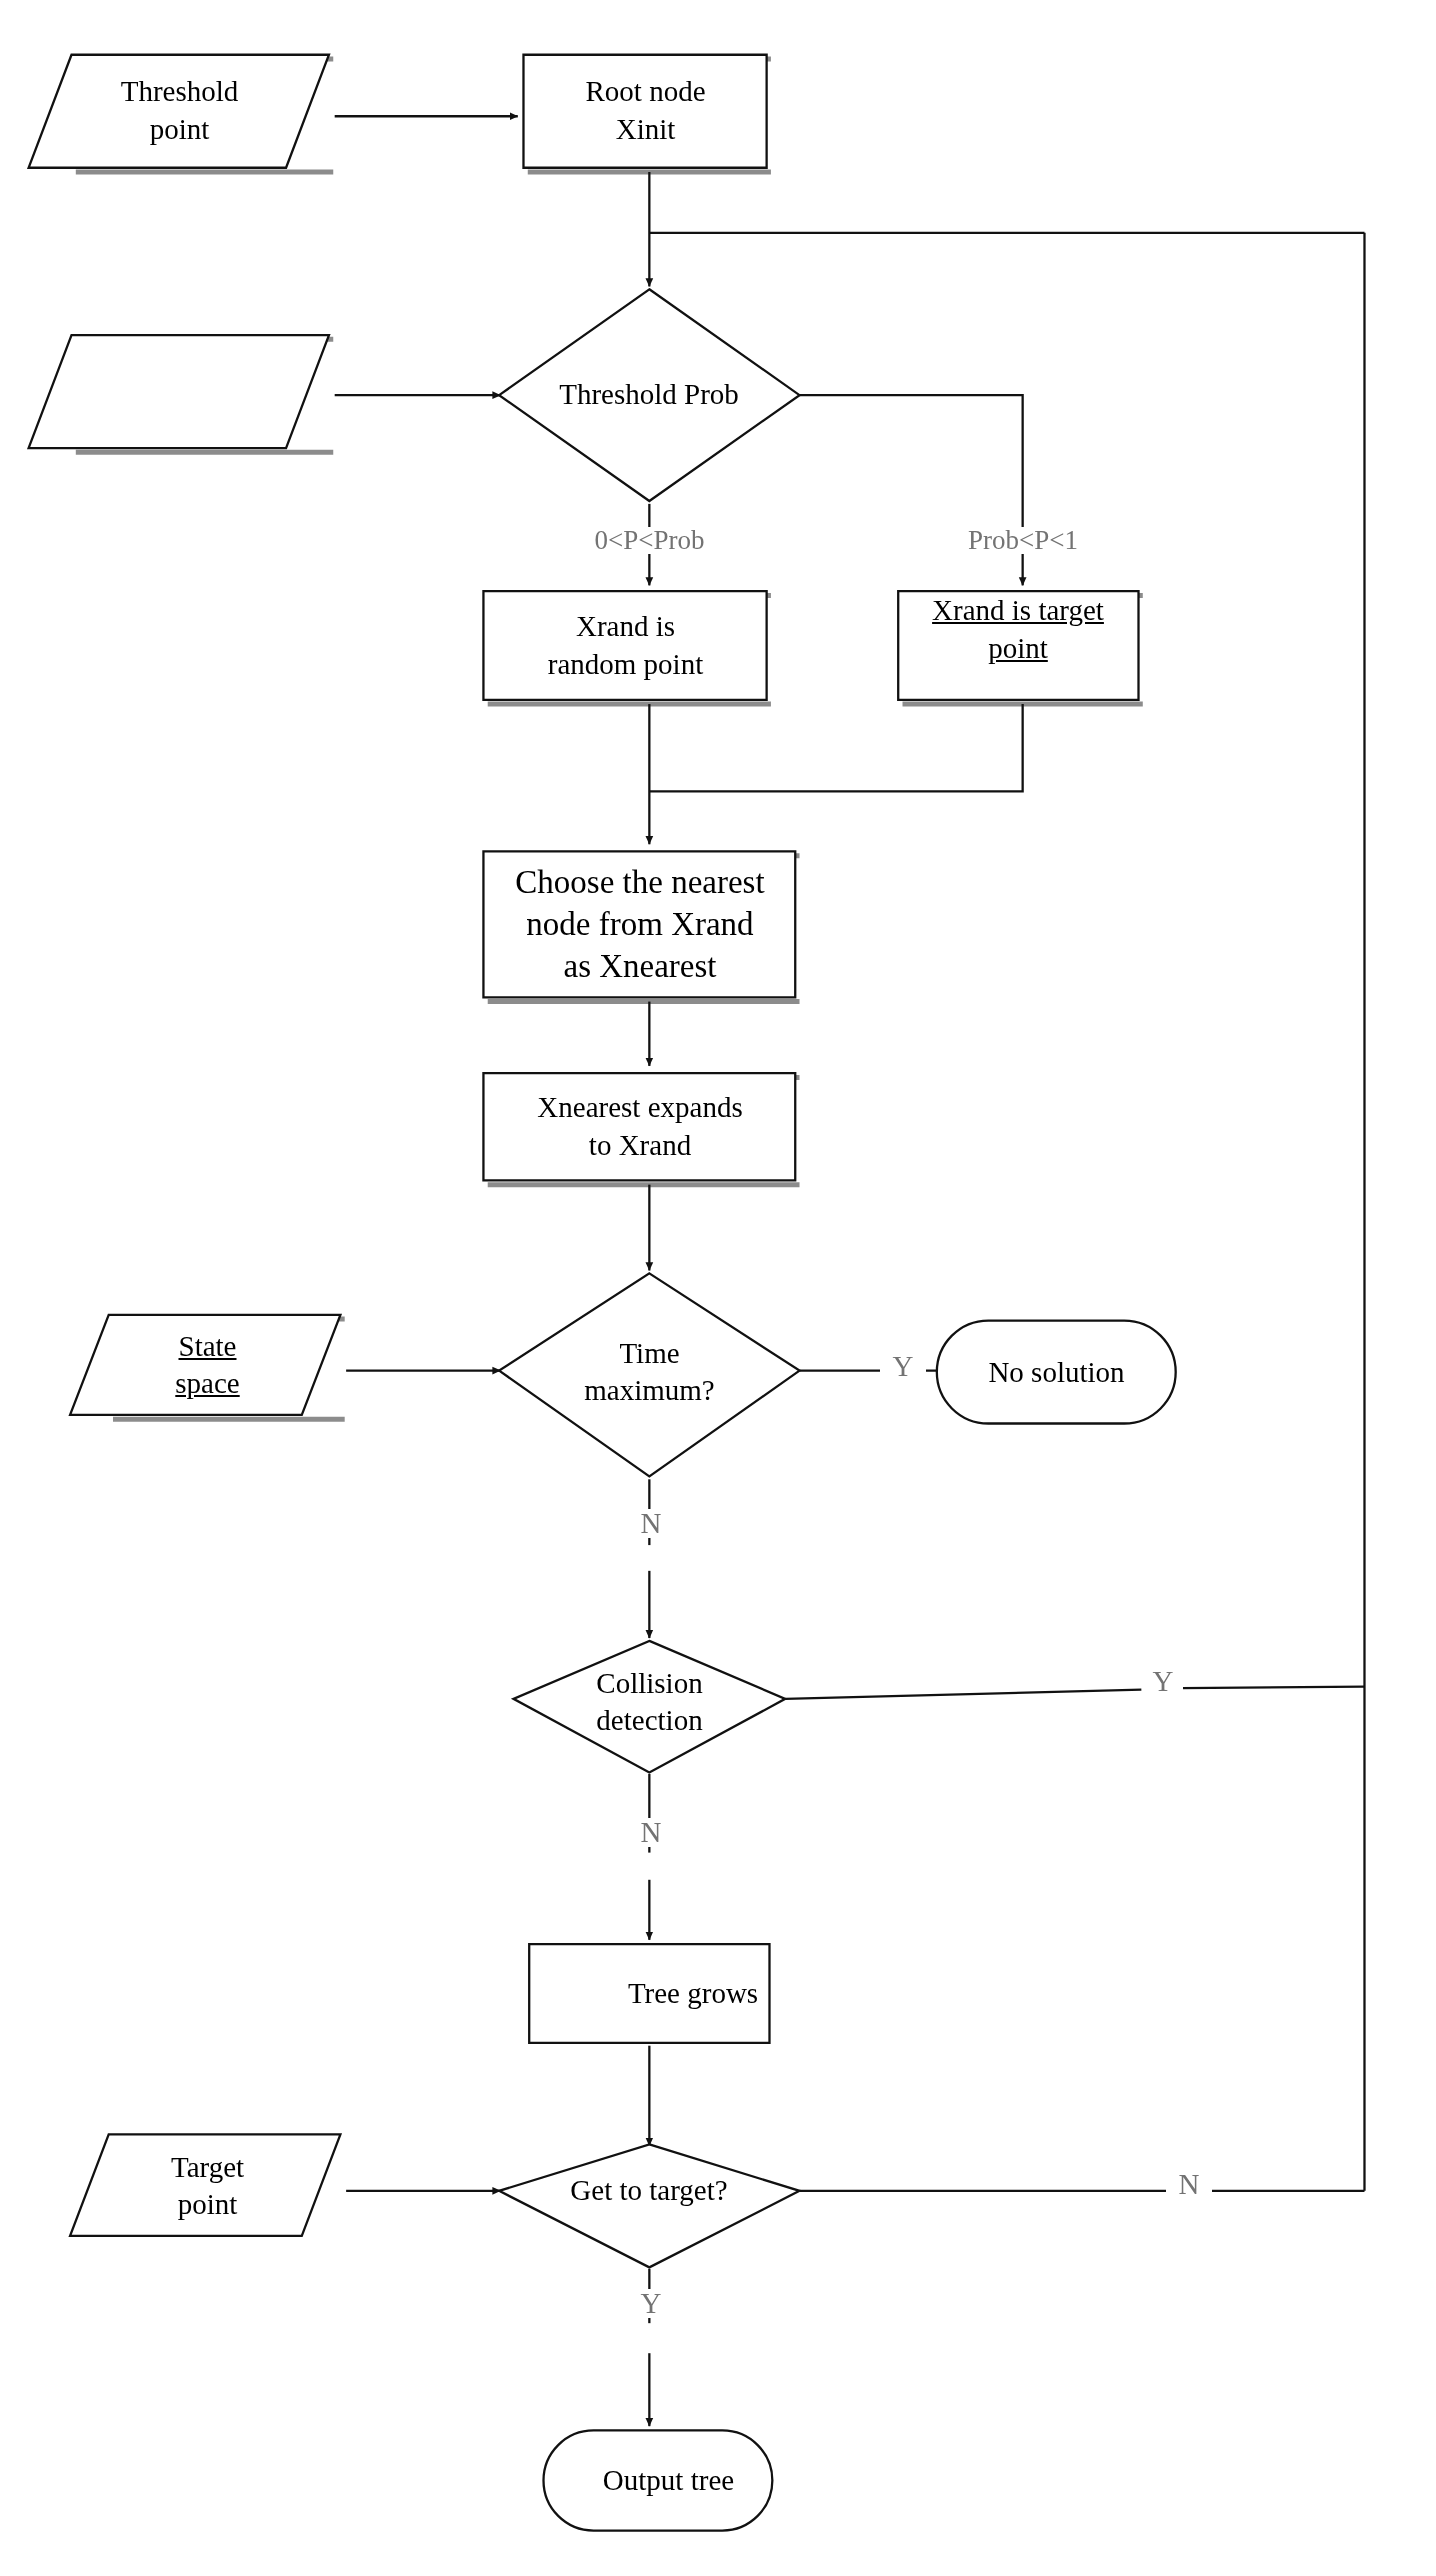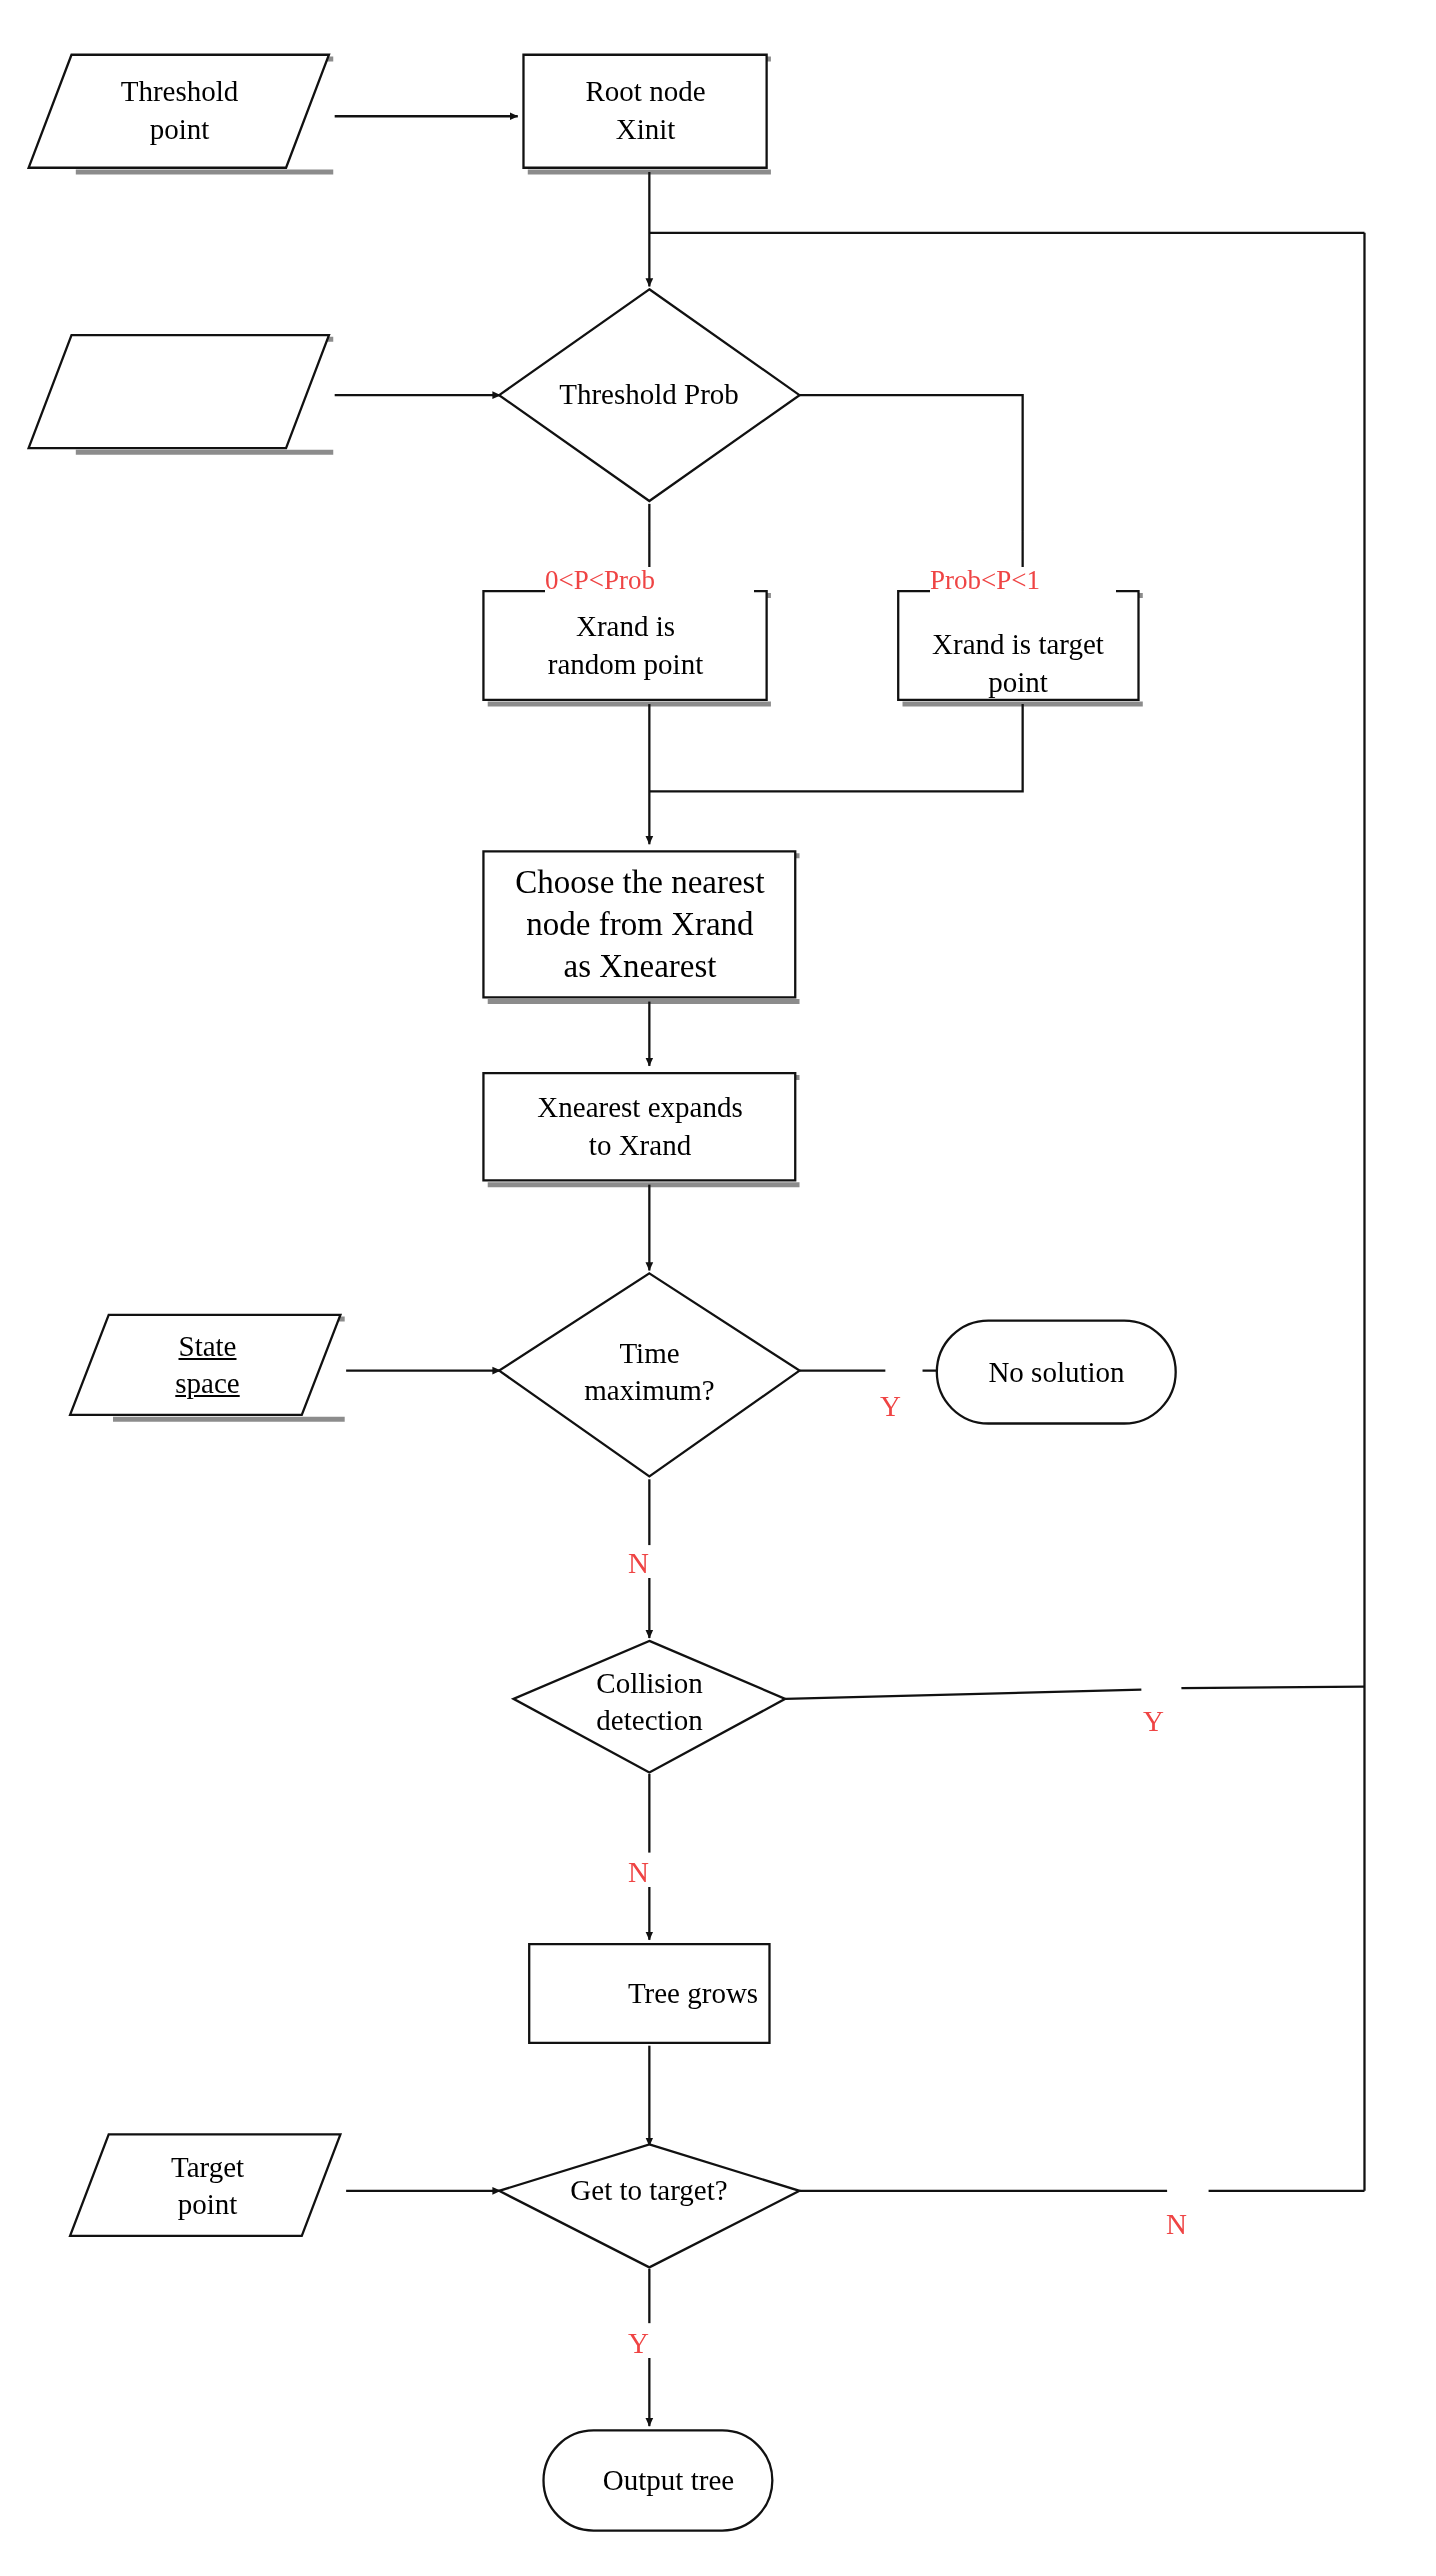--- a/index.html
+++ b/index.html
@@ -14,26 +14,26 @@
     justify-content:center;
     text-align:center;
     color:#000000;
     font-family:"Liberation Serif", serif;
     line-height:1.28;
     pointer-events:none;
     white-space:pre-line;
   }
   .edge-label{
     position:absolute;
-    color:#ef4444;
+    color:#737373;
     font-family:"Liberation Serif", serif;
+    text-align:center;
     background:#ffffff;
     line-height:1;
     white-space:nowrap;
-    margin-top:40px;
   }
 </style>
 </head>
 <body>
 
 <div id="canvas">
 
   <svg viewBox="0 0 2008 3601" xmlns="http://www.w3.org/2000/svg">
     <defs>
       <marker id="ah" markerWidth="14" markerHeight="14" refX="11.5" refY="6" orient="auto" markerUnits="userSpaceOnUse">
@@ -160,21 +160,21 @@
 
   <div class="node-label" style="left:524px;top:54px;width:243px;height:113px;font-size:29px;">Root node
 Xinit</div>
 
 
   <div class="node-label" style="left:506px;top:363px;width:286px;height:63px;font-size:29px;">Threshold Prob</div>
 
   <div class="node-label" style="left:484px;top:591px;width:283px;height:109px;font-size:29px;">Xrand is
 random point</div>
 
-  <div class="node-label" style="left:898px;top:625px;width:240px;height:77px;font-size:29px;">Xrand is target
+  <div class="node-label" style="left:898px;top:591px;width:240px;height:77px;font-size:29px;text-decoration:underline;">Xrand is target
 point</div>
 
   <div class="node-label" style="left:484px;top:851px;width:312px;height:146px;font-size:33px;">Choose the nearest
 node from Xrand
 as Xnearest</div>
 
   <div class="node-label" style="left:484px;top:1073px;width:312px;height:107px;font-size:29px;">Xnearest expands
 to Xrand</div>
 
   <div class="node-label" style="left:100px;top:1315px;width:215px;height:100px;font-size:29px;text-decoration:underline;">State

